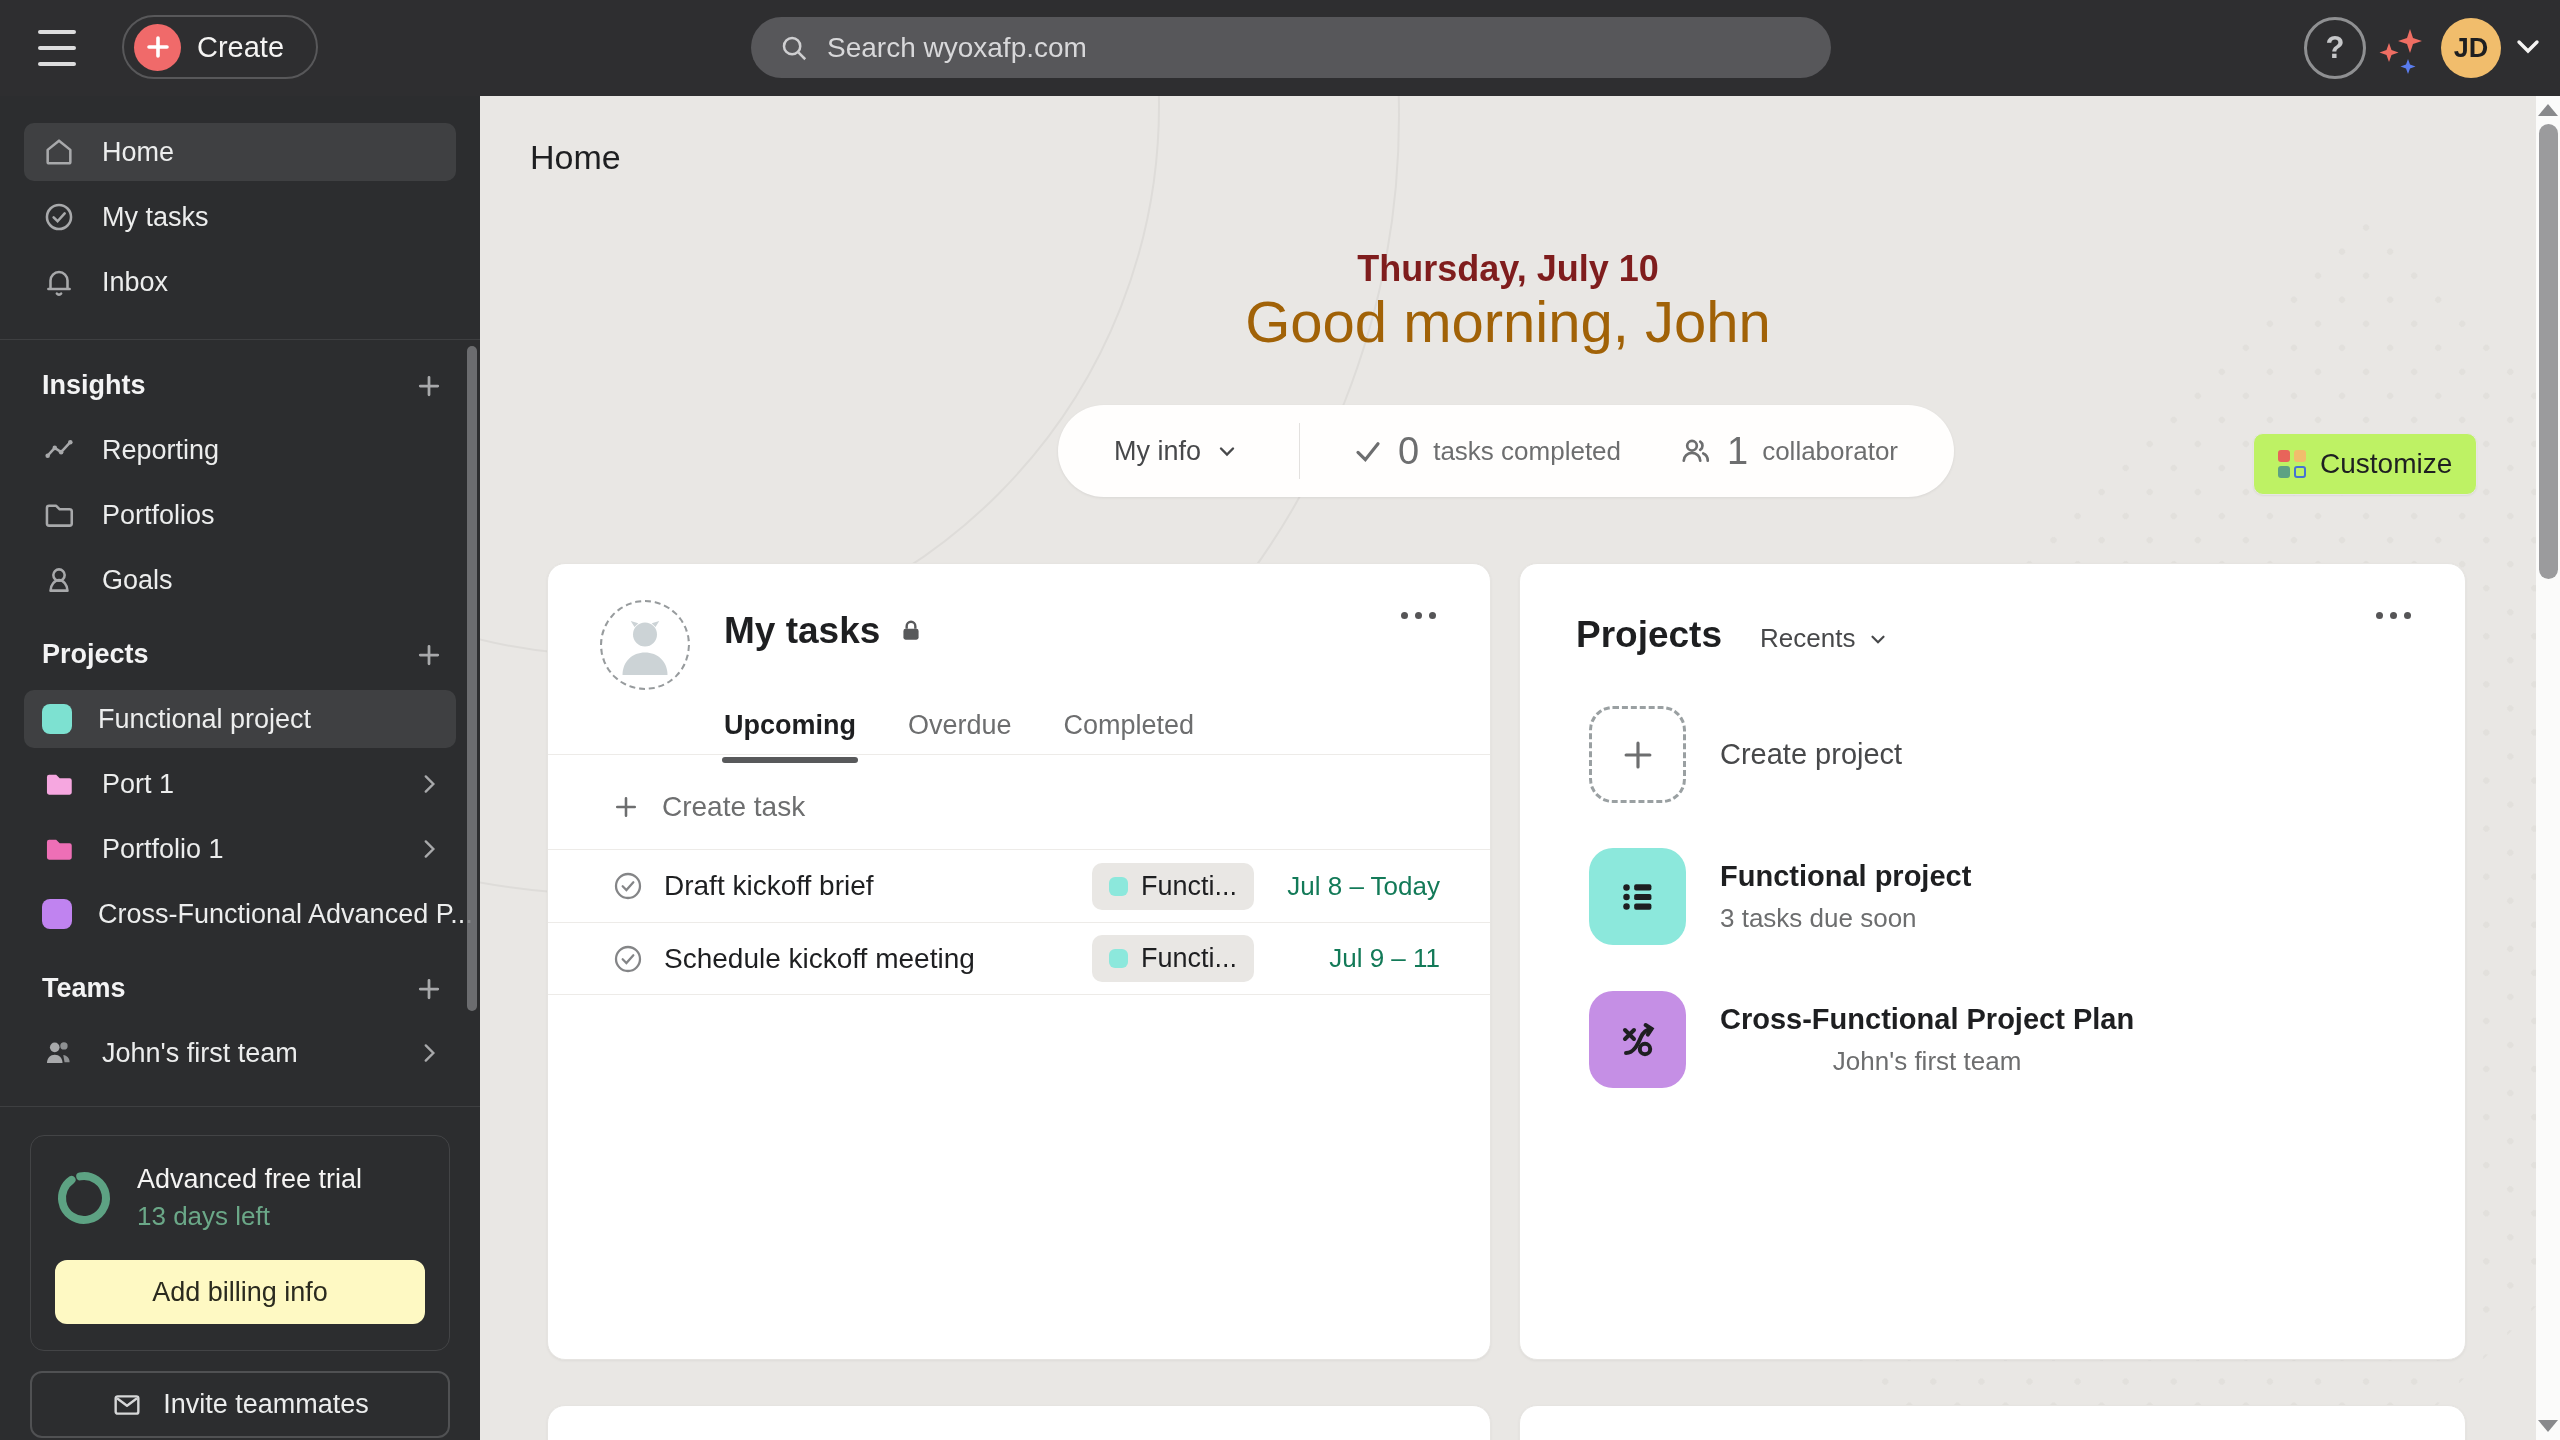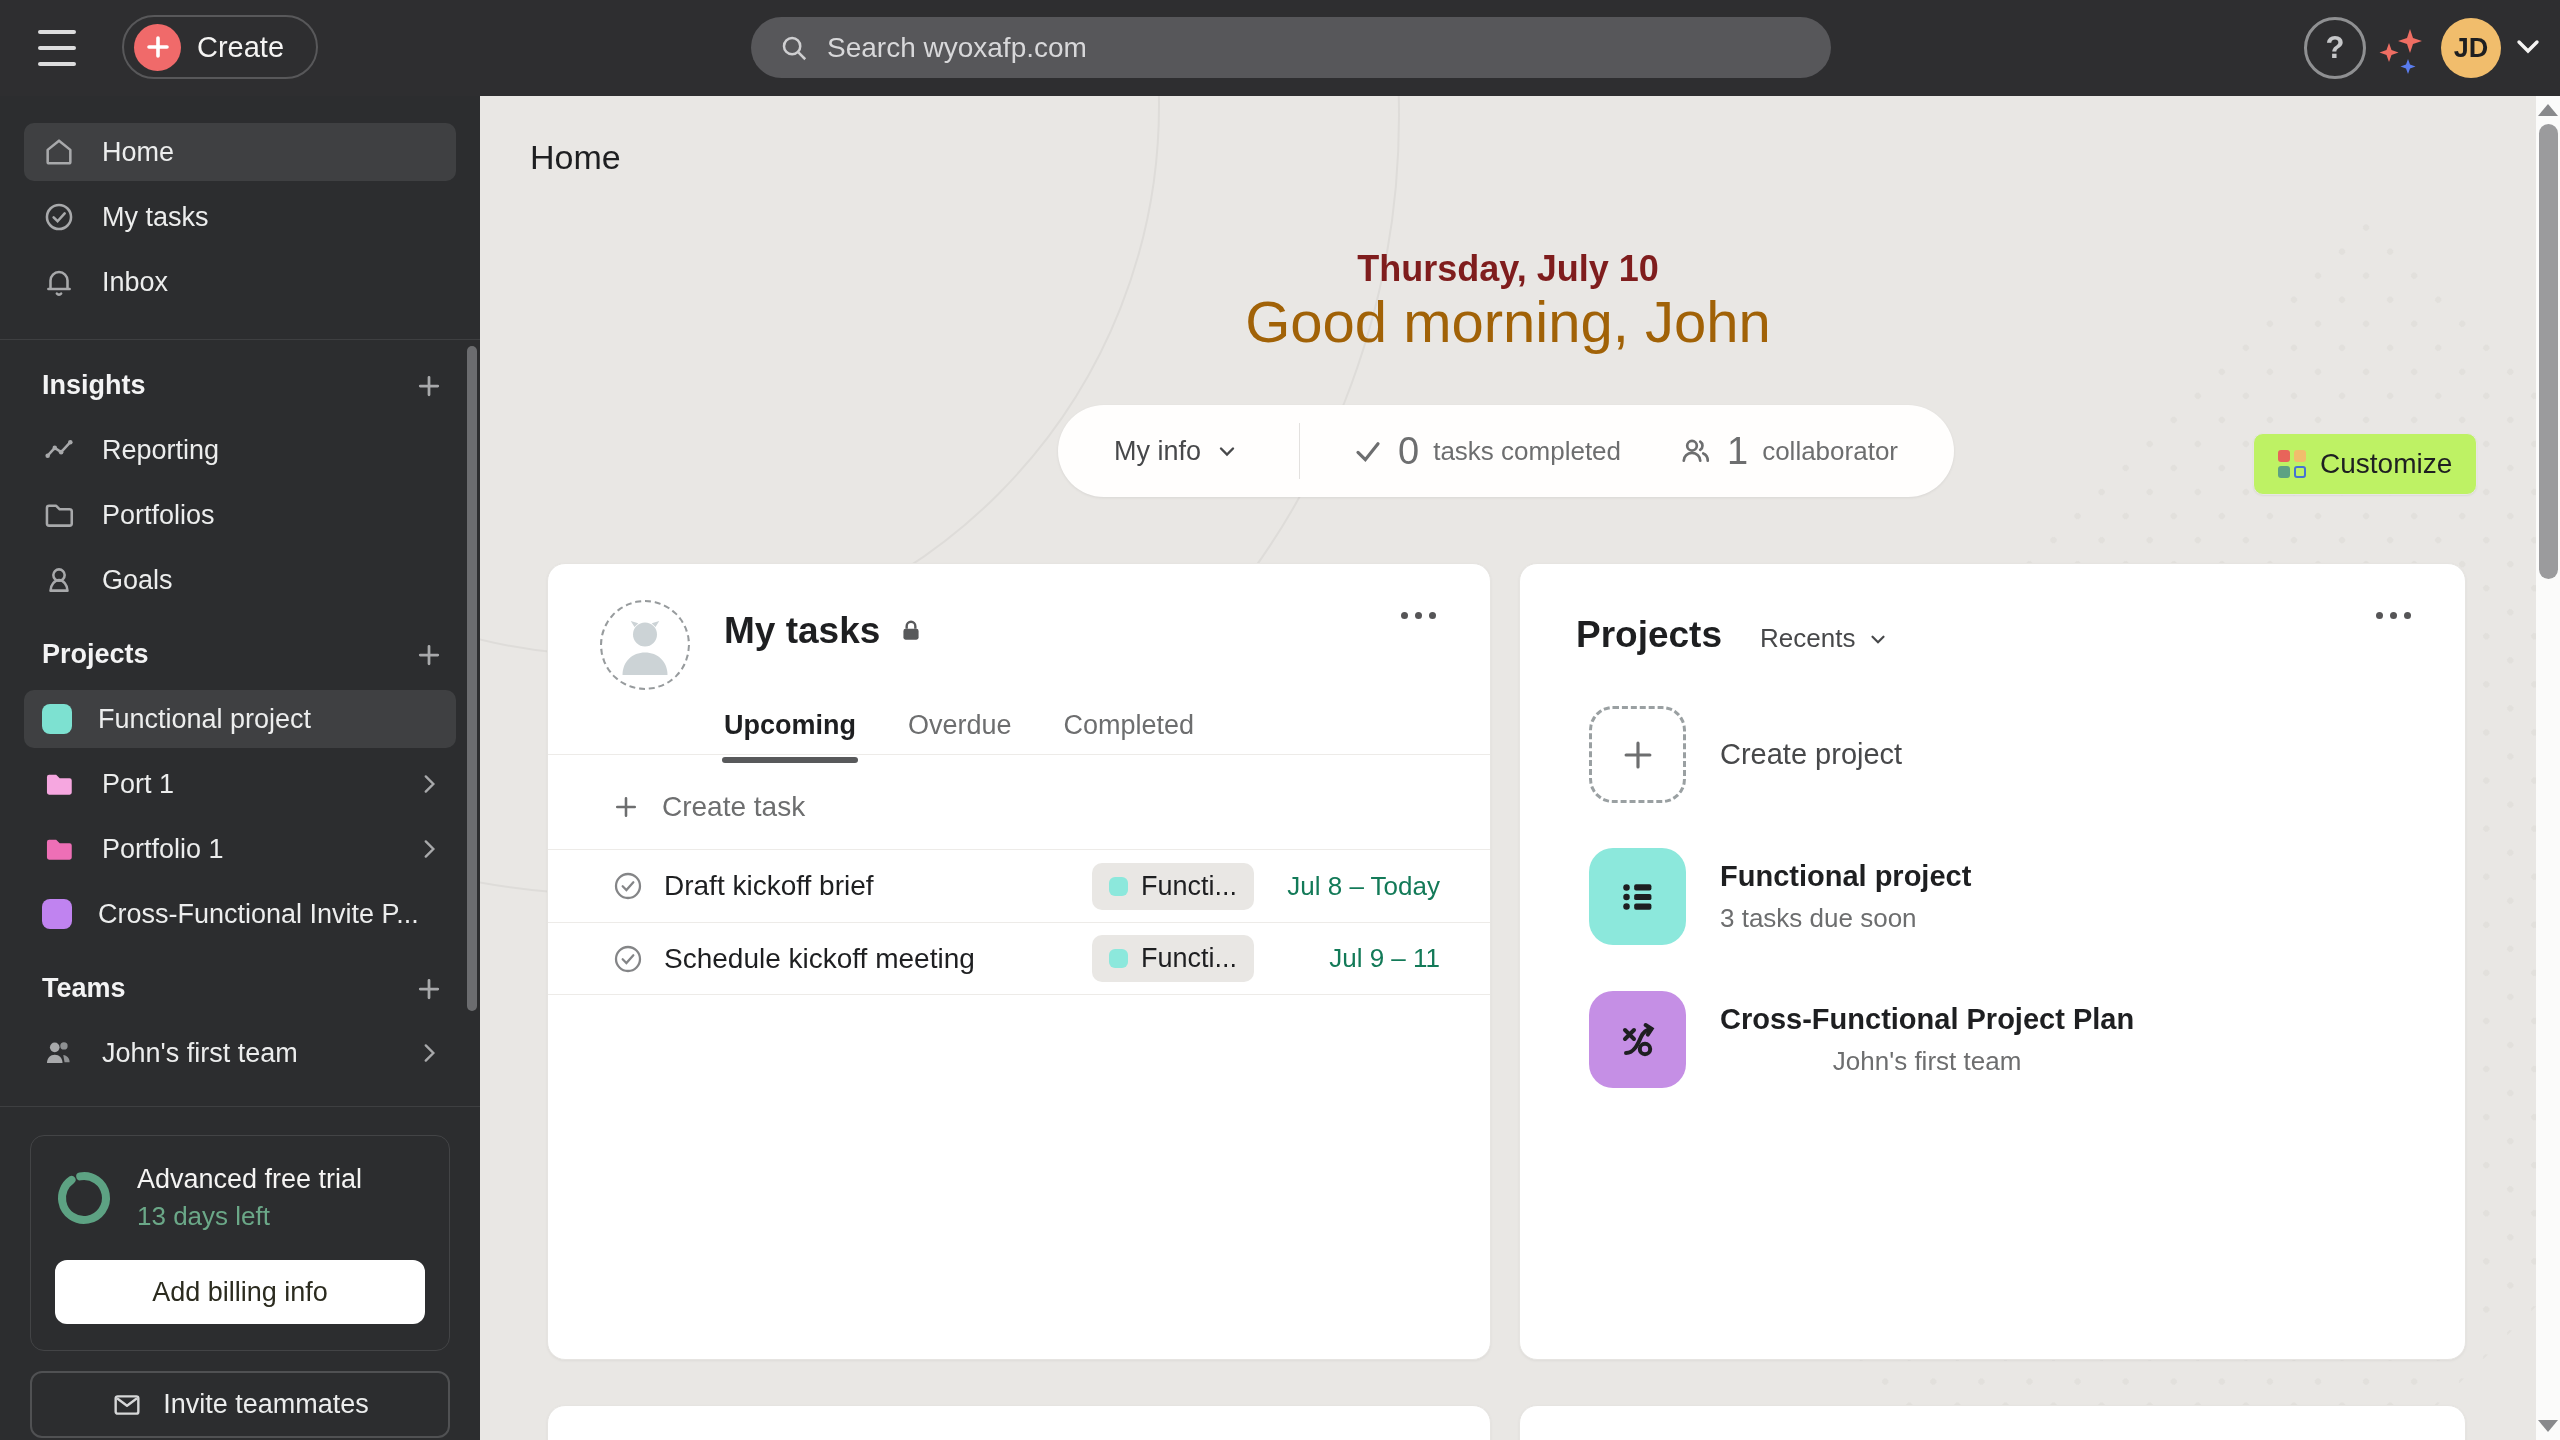--- a/index.html
+++ b/index.html
@@ -28,21 +28,21 @@
   .side-divider { height:1px; background:#3e3f41; margin:28px 0 0 0; }
   .section-head { display:flex; align-items:center; margin:30px 36px 20px 42px; color:#f3f3f4; font-size:27px; font-weight:700; cursor:pointer; }
   .section-head .grow { flex:1; }
   .proj-square { width:30px; height:30px; border-radius:8px; flex:0 0 auto; }
   .side-bottom { position:absolute; left:0; bottom:0; width:480px; background:#2c2d2f; padding:0 0 2px 0; }
   .side-bottom-divider { height:1px; background:#3e3f41; }
   .trial-box { margin:28px 30px 0 30px; border:1px solid #434446; border-radius:14px; padding:28px 24px 26px 24px; }
   .trial-head { display:flex; align-items:center; gap:24px; }
   .trial-title { color:#f5f4f3; font-size:27px; }
   .trial-days { font-size:26px; margin-top:6px; }
-  .billing-btn { margin-top:28px; width:100%; height:64px; border-radius:12px; background:#ffffff; color:#2b2b1f; font-size:27px; font-weight:500; display:flex; align-items:center; justify-content:center; cursor:pointer; }
+  .billing-btn { margin-top:28px; width:100%; height:64px; border-radius:12px; background:#fef9c3; color:#2b2b1f; font-size:27px; font-weight:500; display:flex; align-items:center; justify-content:center; cursor:pointer; }
   .invite-btn { margin:20px 30px 0 30px; height:67px; border:2px solid #505153; border-radius:12px; display:flex; align-items:center; justify-content:center; gap:20px; color:#eceded; font-size:27px; cursor:pointer; }
   .side-scrollbar { position:absolute; right:3px; top:250px; width:10px; height:665px; border-radius:5px; background:#77787a; opacity:.85; cursor:pointer; }
 
   
   .main { position:absolute; left:480px; top:96px; width:2080px; height:1344px; background:#e9e7e4; overflow:hidden; }
   .deco-circle { position:absolute; border:2px solid #dedcd9; border-radius:50%; }
   .deco-dots { position:absolute; right:-150px; top:250px; width:900px; height:1200px; background-image:radial-gradient(#dcdad6 3px, transparent 3px); background-size:34px 34px; transform:rotate(45deg); opacity:.55; }
   .page-title { position:absolute; left:50px; top:42px; font-size:34px; font-weight:500; color:#1e1f21; }
   .date-line { position:absolute; left:0; right:24px; top:152px; text-align:center; font-size:36px; font-weight:700; color:#7f1d1d; }
   .greeting { position:absolute; left:0; right:24px; top:192px; text-align:center; font-size:58px; font-weight:400; color:#a16207; }
@@ -245,21 +245,21 @@
           </svg>
         <span>Portfolio 1</span>
         <span class="grow"></span>
         <svg width="26" height="26" viewBox="0 0 24 24" fill="none" stroke="#a8a9ab" stroke-width="2.2" stroke-linecap="round">
             <path d="M9 5 L16 12 L9 19"></path>
           </svg>
       </div>
 
       <div class="side-item">
         <span class="proj-square" style="background: rgb(192, 131, 240);"></span>
-        <span style="white-space:nowrap;">Cross-Functional Invite P...</span>
+        <span style="white-space:nowrap;">Cross-Functional Advanced P...</span>
       </div>
 
       <div class="section-head">
         <span>Teams</span>
         <span class="grow"></span>
         <svg width="30" height="30" viewBox="0 0 24 24" fill="none" stroke="#a8a9ab" stroke-width="2.2" stroke-linecap="round">
             <path d="M12 5v14M5 12h14"></path>
           </svg>
       </div>
 

